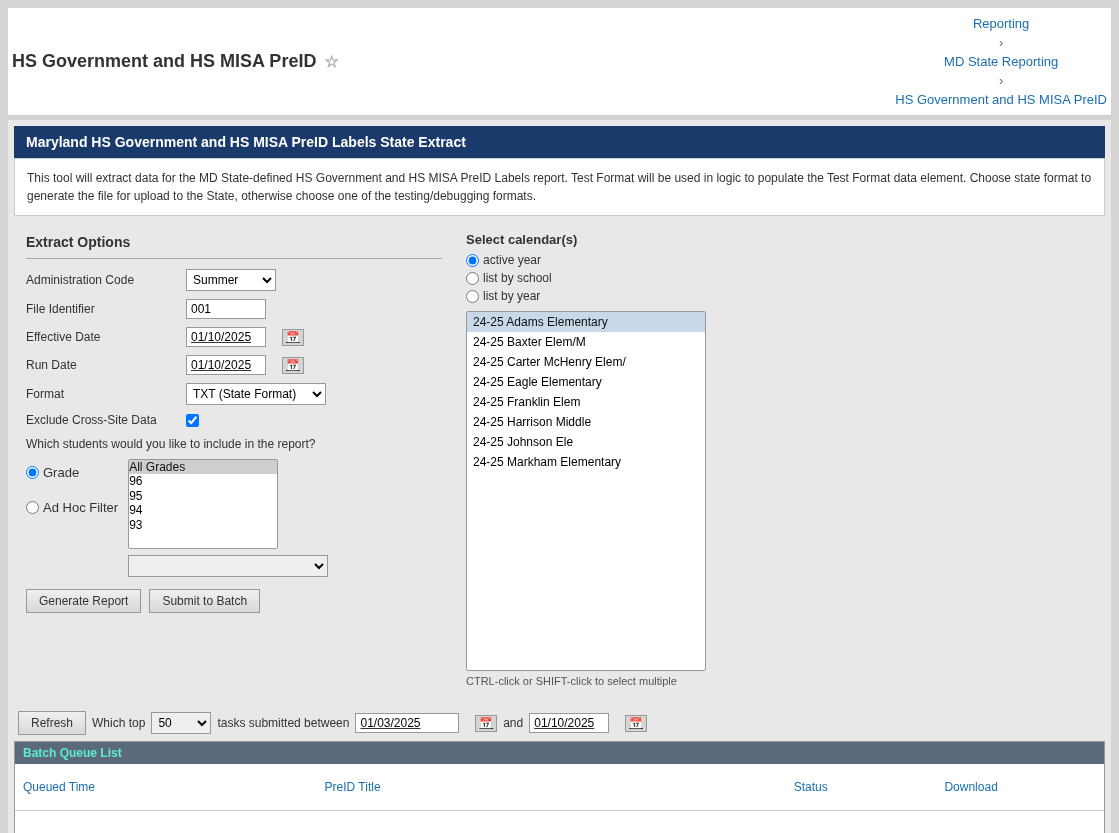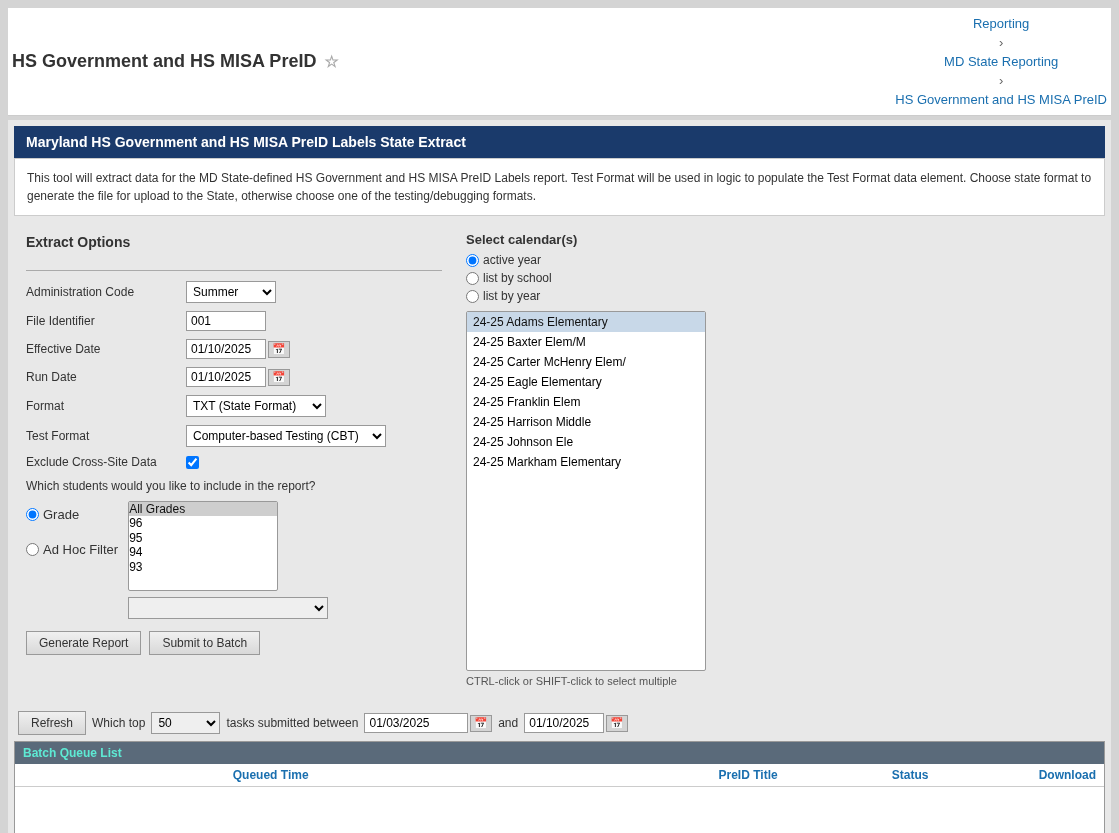--- a/index.html
+++ b/index.html
@@ -78,21 +78,21 @@
     }
     .extract-options-box {
       background: #e8e8e8;
       padding: 10px 12px;
     }
     .section-title {
       font-size: 14px;
       font-weight: bold;
       color: #333;
       border-bottom: 1px solid #aaa;
-      padding-bottom: 20px;
+      padding-bottom: 8px;
       margin-bottom: 10px;
     }
     .form-row {
       display: flex;
       align-items: center;
       margin-bottom: 8px;
     }
     .form-label {
       width: 160px;
       font-size: 12px;
@@ -107,21 +107,22 @@
     select.form-control {
       padding: 2px;
       cursor: pointer;
     }
     input[type="text"].form-control {
       width: 80px;
     }
     .date-input-group {
       display: flex;
       align-items: center;
-      gap: 2px;
+      gap: 16px;
+      text-decoration: underline;
     }
     .date-input-group input {
       width: 80px;
       font-size: 12px;
       padding: 2px 4px;
       border: 1px solid #999;
     }
     .calendar-btn {
       background: #d4d4d4;
       border: 1px solid #999;
@@ -230,47 +231,47 @@
       padding: 6px 4px;
       font-size: 12px;
     }
     .batch-input {
       font-size: 12px;
       border: 1px solid #999;
       padding: 2px 4px;
       background: white;
     }
     .show-top-select {
-      width: 69px;
+      width: 60px;
       font-size: 12px;
       border: 1px solid #999;
       padding: 2px;
     }
     .batch-queue {
       border: 1px solid #999;
     }
     .batch-queue-header {
       background: #5a6a7a;
       color: #5eead4;
       padding: 4px 8px;
       font-size: 12px;
       font-weight: bold;
     }
     .batch-queue-table {
       width: 100%;
       border-collapse: collapse;
       background: white;
     }
     .batch-queue-table th {
-      text-align: right;
-      padding: 4px 8px;
+      text-align: left;
+      padding: 16px 8px;
       font-size: 12px;
       color: #1a6faf;
       border-bottom: 1px solid #ccc;
-      font-weight: bold;
+      font-weight: normal;
       cursor: pointer;
     }
     .batch-queue-table td {
       padding: 3px 8px;
       font-size: 12px;
       border-bottom: 1px solid #eee;
     }
     .batch-queue-body {
       height: 80px;
     }
@@ -342,27 +343,20 @@
 
           <div class="form-row">
             <span class="form-label">Format</span>
             <select class="form-control format-select">
               <option>TXT (State Format)</option>
               <option>CSV</option>
               <option>XML</option>
             </select>
           </div>
 
-          <div class="form-row">
-            <span class="form-label">Test Format</span>
-            <select class="form-control test-format-select">
-              <option>Computer-based Testing (CBT)</option>
-              <option>Paper-based Testing (PBT)</option>
-            </select>
-          </div>
 
           <div class="form-row">
             <span class="form-label">Exclude Cross-Site Data</span>
             <div class="checkbox-area">
               <input type="checkbox" checked="" style="">
             </div>
           </div>
 
           <div class="include-question">Which students would you like to include in the report?</div>
 

